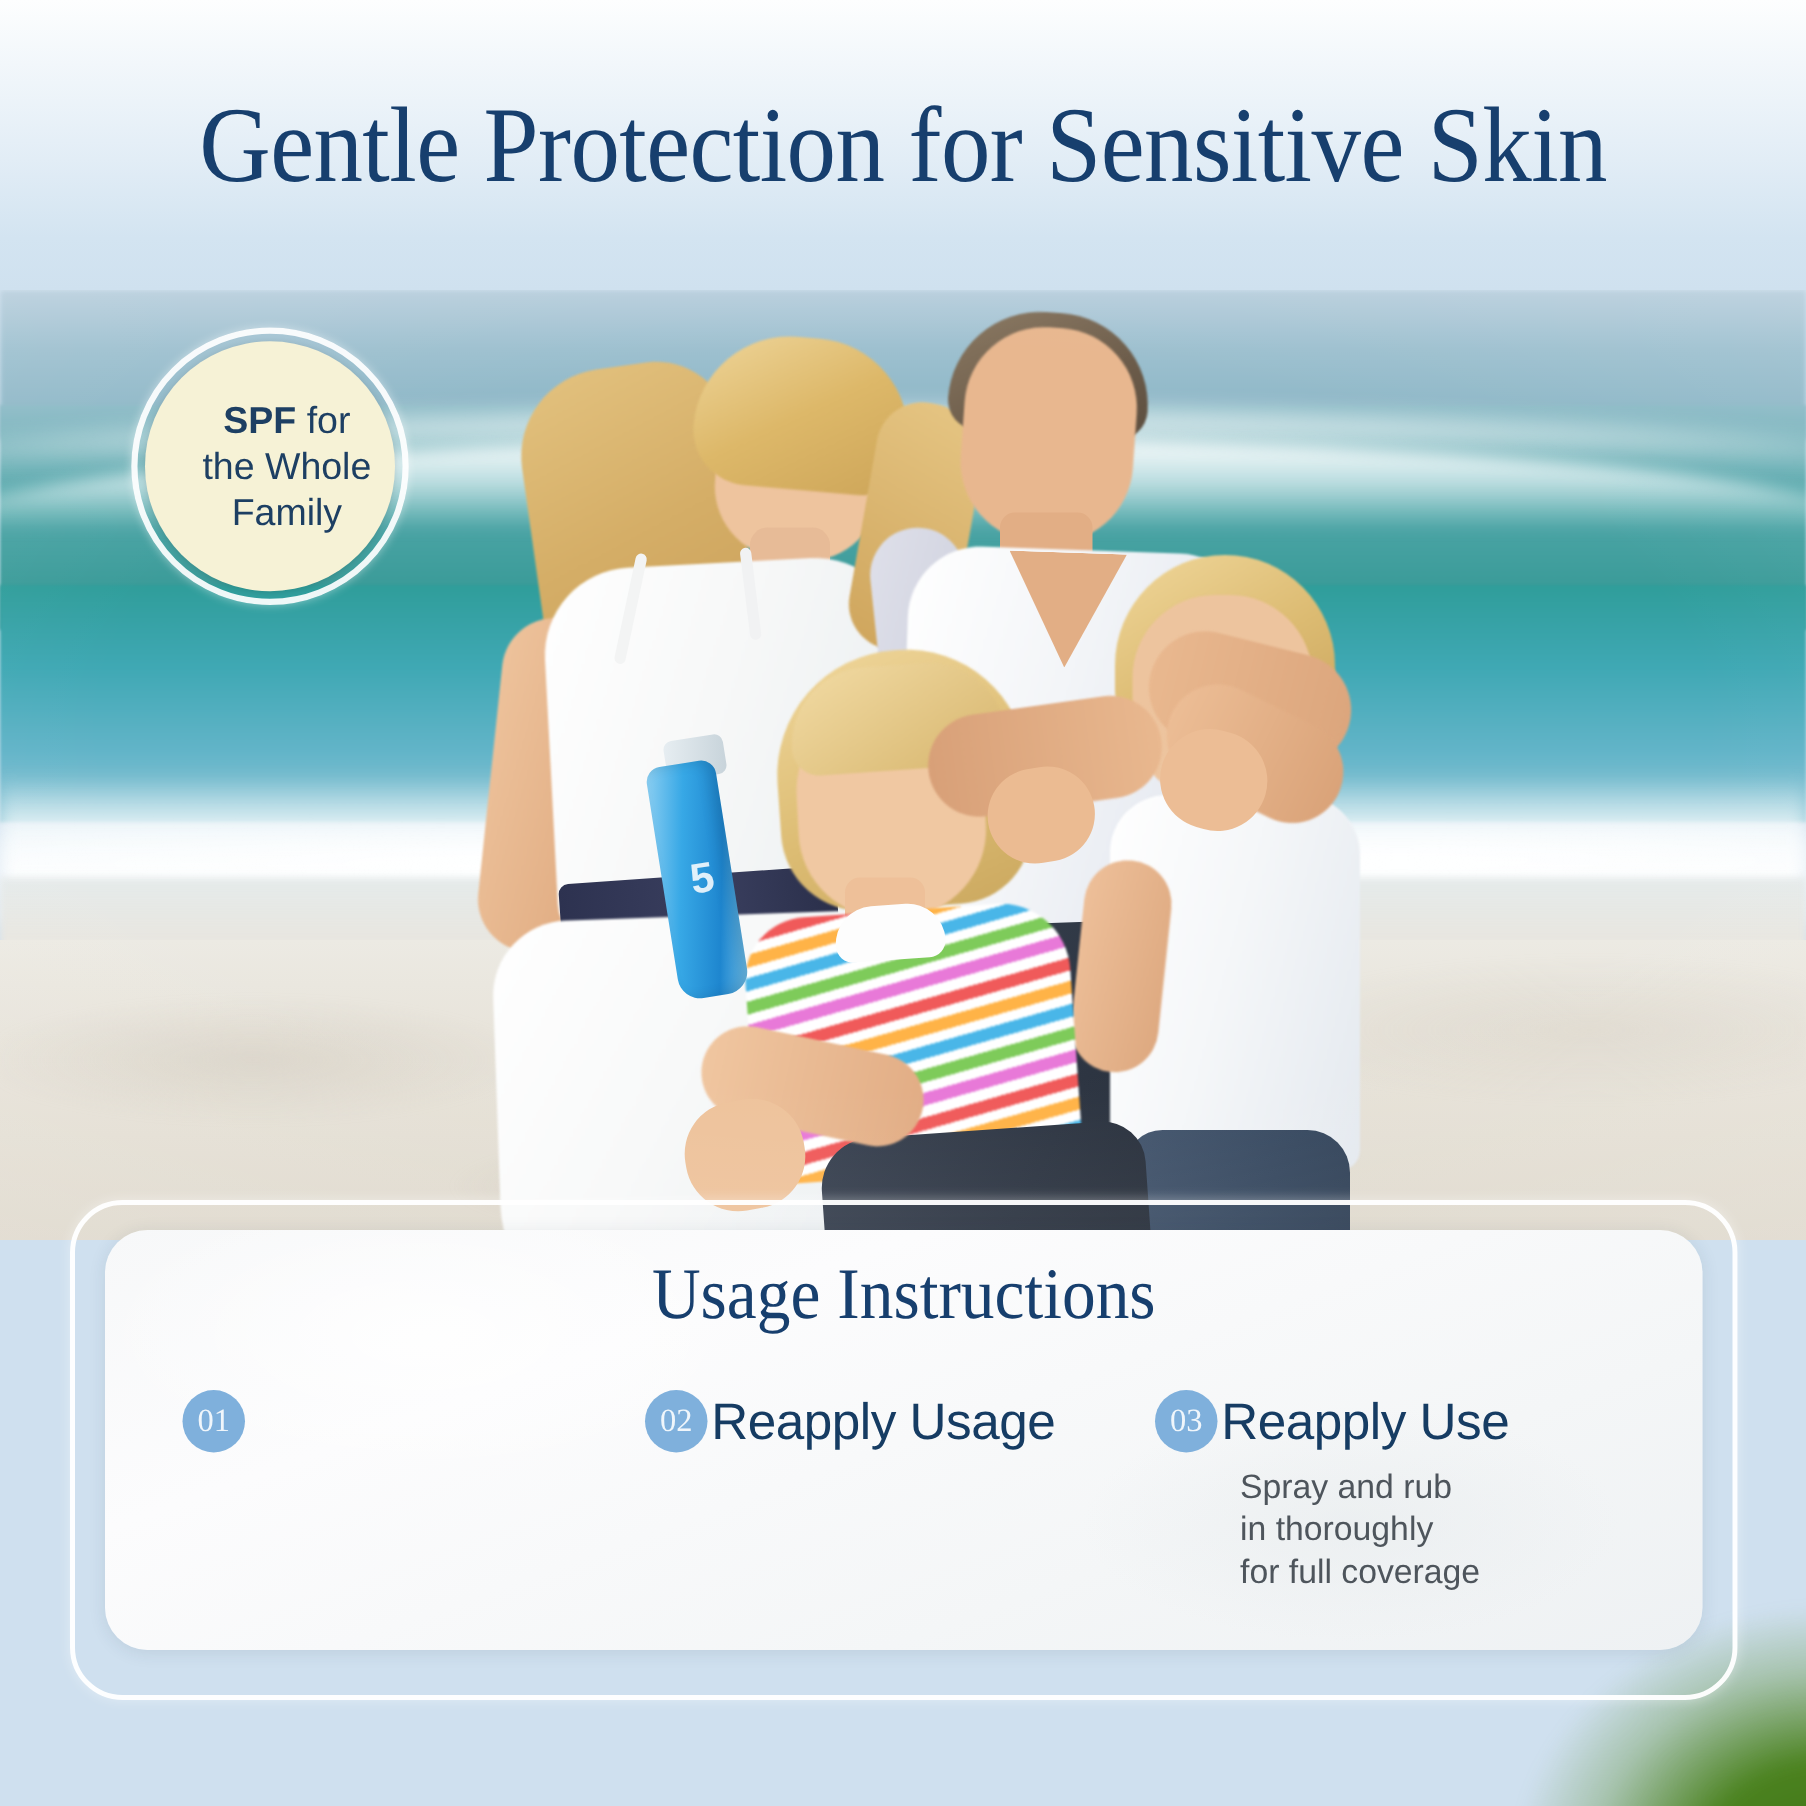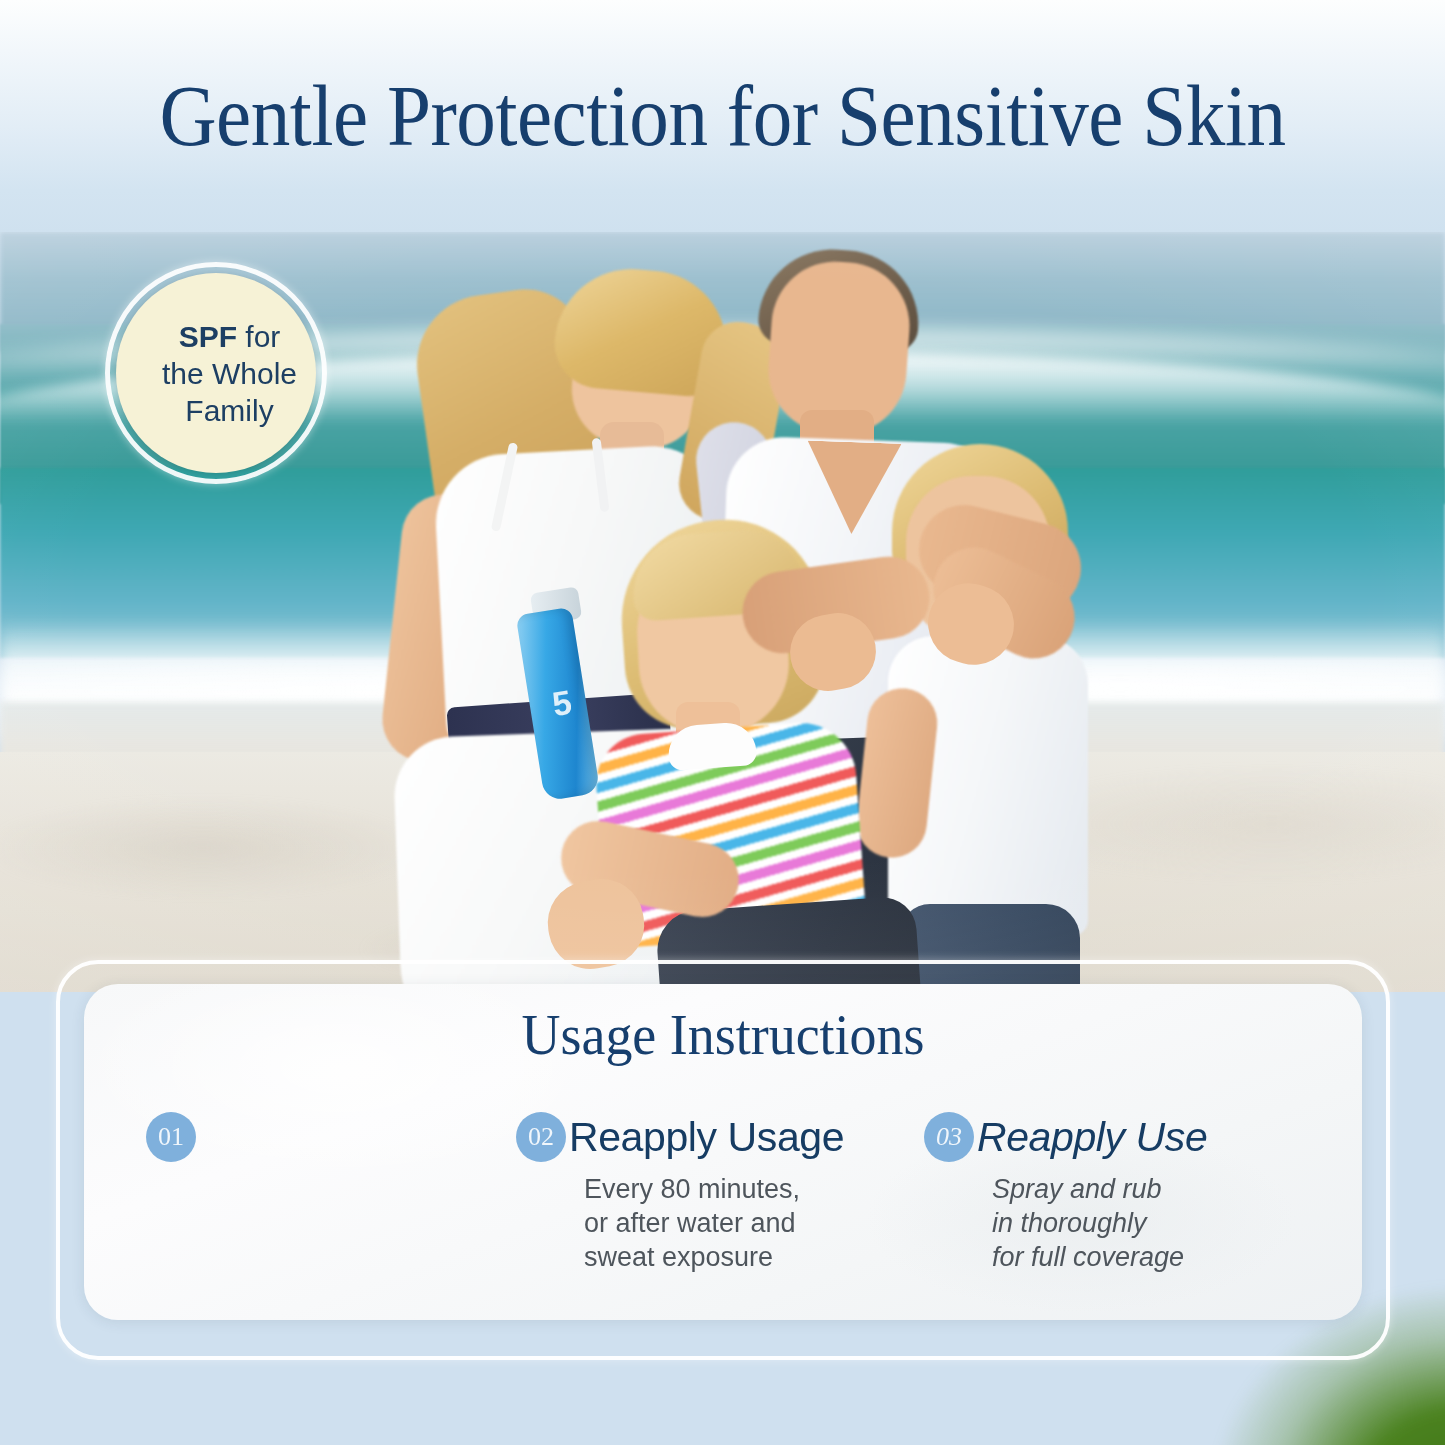--- a/index.html
+++ b/index.html
@@ -200,21 +200,21 @@
   .panel-heading{
     position:absolute; left:0; top:18px; width:100%; text-align:center;
     font-family:"Liberation Serif", serif;
     font-size:58px; line-height:66px; color:#173f6e; transform:scaleX(0.93);
   }
 
   .steps{ position:absolute; left:0; top:128px; width:100%; display:flex; }
   .step{ position:relative; }
   .step-1{ width:420px; padding-left:62px; }
   .step-2{ width:420px; padding-left:12px; }
-  .step-3{ width:430px; padding-left:0px;font-style:italic; }
+  .step-3{ width:430px; padding-left:0px; }
 
   .step-row{ display:flex; align-items:center; gap:3px; }
   .num-badge{
     width:50px; height:50px; border-radius:50%; flex:0 0 50px;
     background:#7fb0dc;
     display:flex; align-items:center; justify-content:center;
     font-family:"Liberation Serif", serif; font-size:26px; color:#f0f6fb;
   }
   .step-title{
     font-size:41px; line-height:46px; color:#163c63; letter-spacing:-0.4px; white-space:nowrap;
@@ -329,23 +329,20 @@
         <div class="step-row">
           <div class="num-badge">01</div>
         </div>
       </div>
 
       <div class="step step-2">
         <div class="step-row">
           <div class="num-badge">02</div>
           <div class="step-title">Reapply Usage</div>
         </div>
-        <div class="step-body">Every 80 minutes,
-or after water and
-sweat exposure</div>
       </div>
 
       <div class="step step-3">
         <div class="step-row">
           <div class="num-badge">03</div>
           <div class="step-title">Reapply Use</div>
         </div>
         <div class="step-body">Spray and rub
 in thoroughly
 for full coverage</div>

